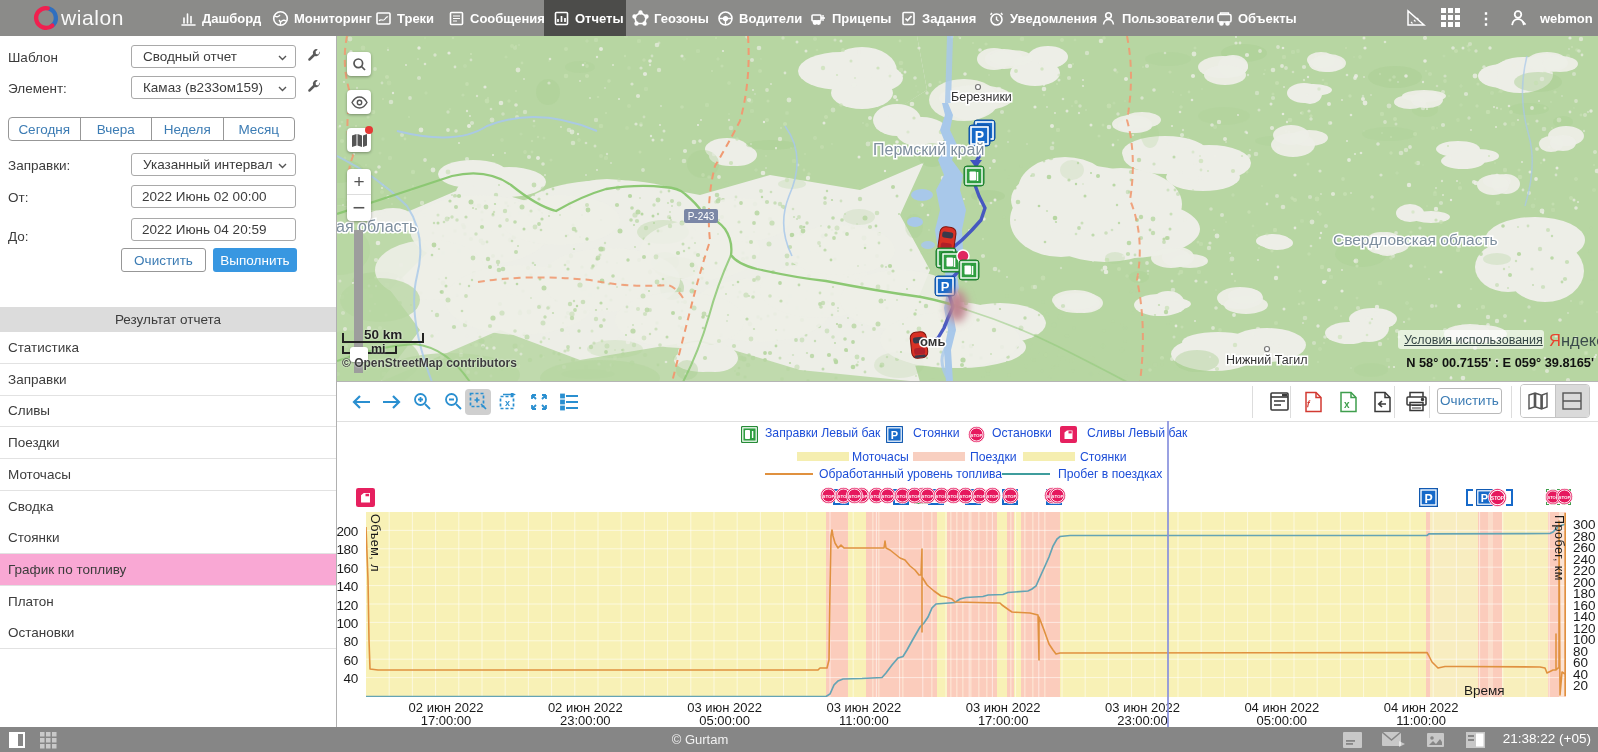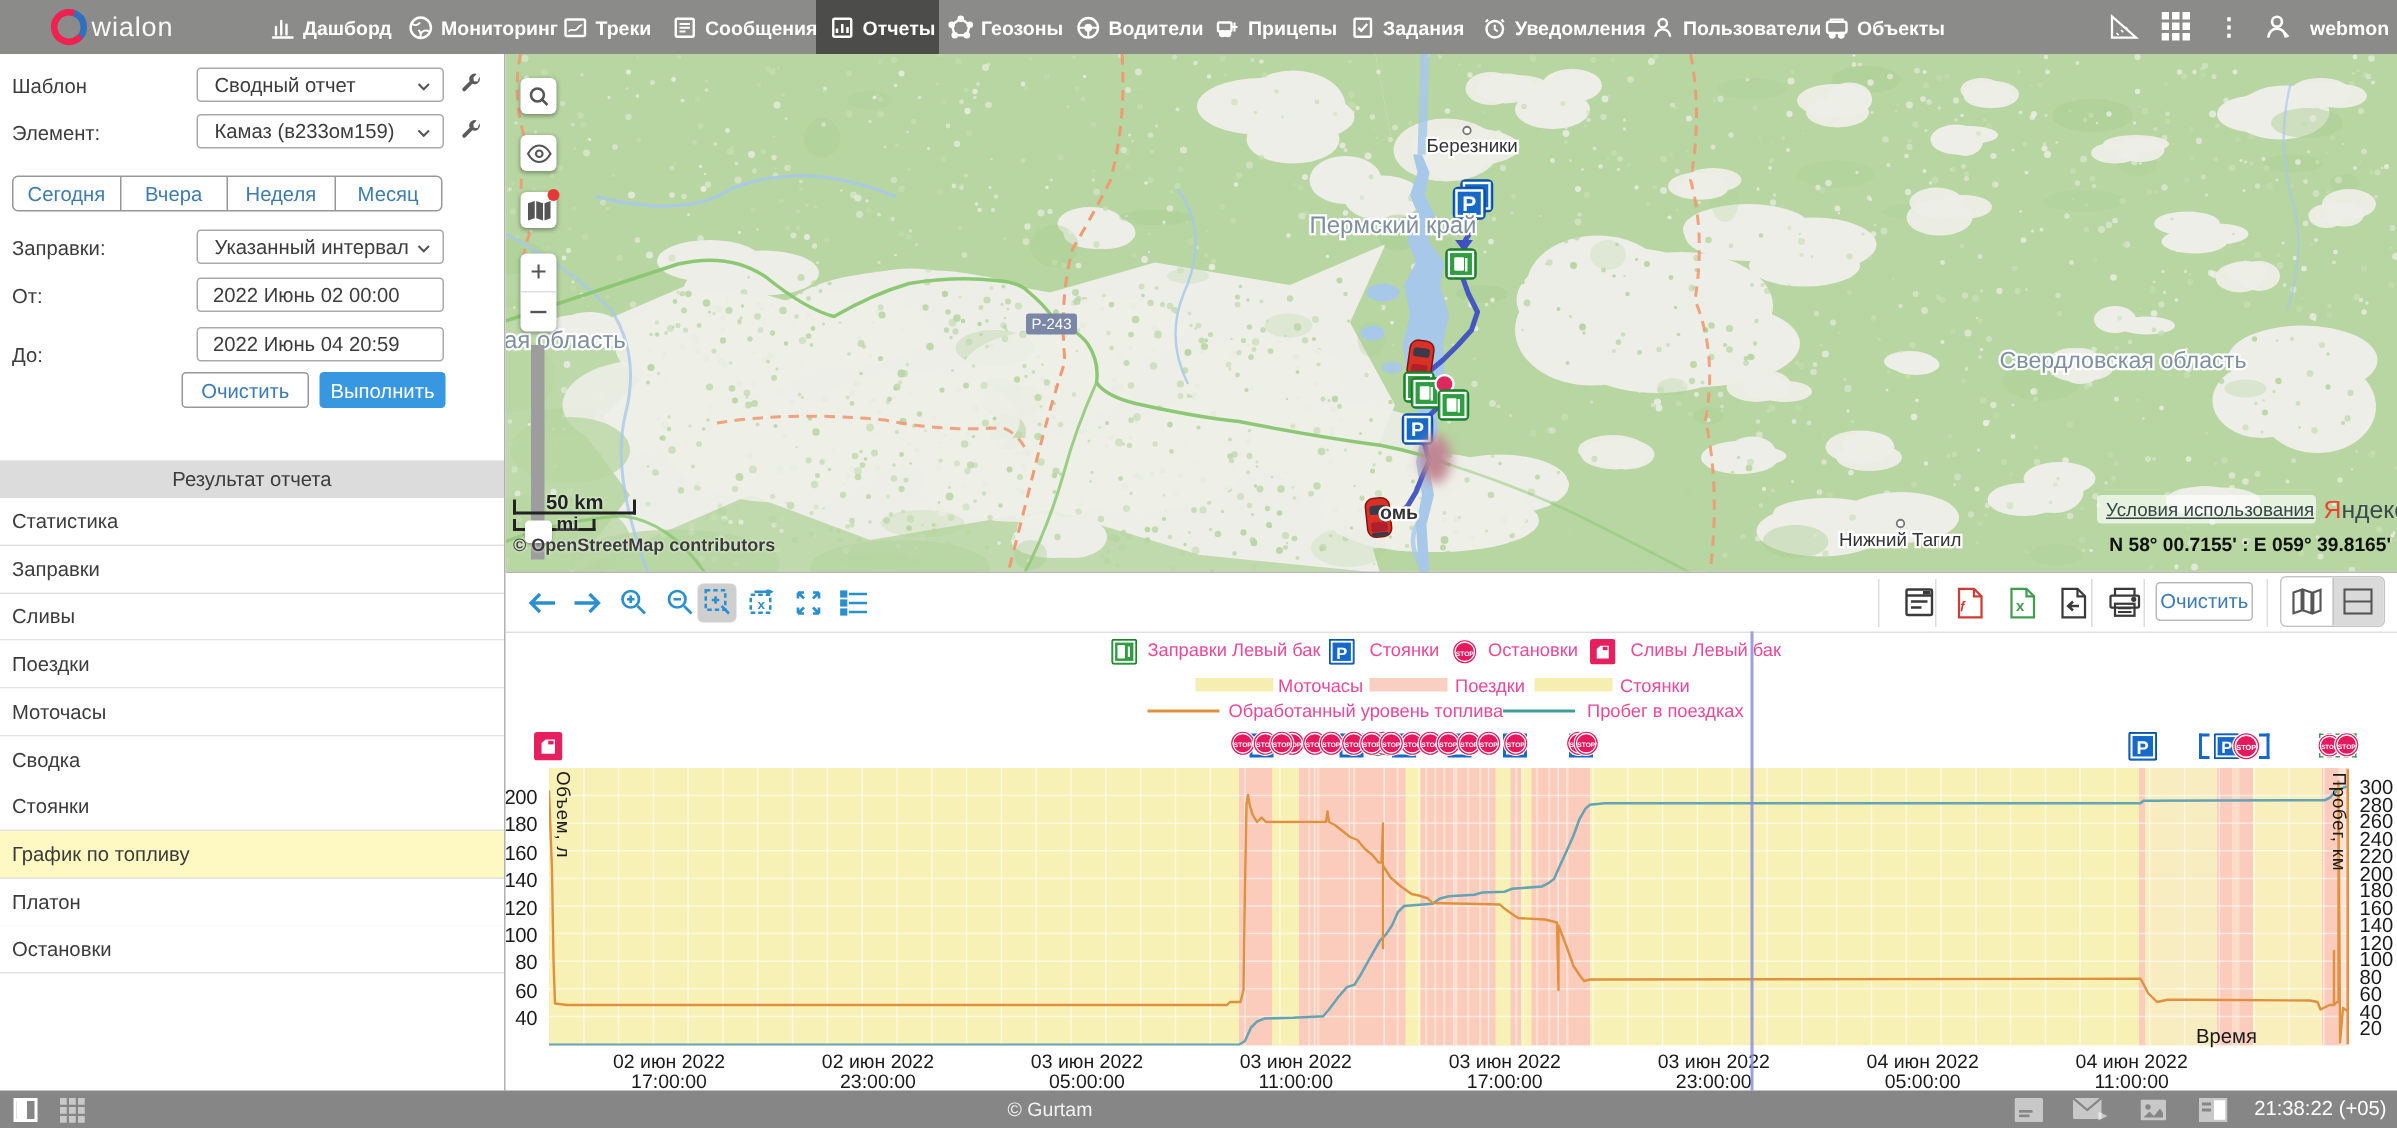--- a/index.html
+++ b/index.html
@@ -17,35 +17,35 @@
 .inp{position:absolute;left:131px;width:165px;height:23px;border:1px solid #a9a9a9;border-radius:3px;background:#fff;font-size:13.5px;color:#3c3c3c;display:flex;align-items:center;padding-left:10px}
 #btnclear{position:absolute;left:121px;top:212px;width:85px;height:24px;border:1px solid #979797;border-radius:3px;background:#fff;color:#3c7cb4;font-size:13.5px;display:flex;align-items:center;justify-content:center}
 #btnexec{position:absolute;left:213px;top:212px;width:84px;height:24px;border-radius:3px;background:#3897e1;color:#fff;font-size:13.5px;display:flex;align-items:center;justify-content:center}
 #tpl{position:absolute;left:0;top:249px;width:337px;text-align:center;font-size:13.5px;color:#3c3c3c}
 #resbar{position:absolute;left:0;top:271px;width:336px;height:25px;background:#dcdcdc;display:flex;align-items:center;justify-content:center;font-size:13.5px;color:#3c3c3c}
 .litem{position:absolute;left:0;width:336px;height:32px;border-bottom:1px solid #e2e2e2;display:flex;align-items:center;padding-left:8px;font-size:13.5px;color:#3c3c3c;background:#fff}
 #mapbb{left:337px;top:380.5px;width:1261px;height:1px;background:#b5b5b5}
 #toolbar{left:337px;top:381.5px;width:1261px;height:40px;background:#fff;border-bottom:1px solid #e0e0e0}
 .tsep{position:absolute;top:4px;height:32px;width:1px;background:#ddd}
 #chartpane{left:337px;top:422px;width:1261px;height:305px;background:#fff}
-.legtxt{position:absolute;font-size:12.2px;color:#ec4899;white-space:nowrap}
+.legtxt{position:absolute;font-size:12.2px;color:#1d4ed8;white-space:nowrap}
 #statusbar{left:0;top:727px;width:1598px;height:25px;background:#868686}
 .xlab{position:absolute;font-size:13px;color:#1a1a1a;text-align:center;line-height:13px;width:120px}
 .ylab{position:absolute;font-size:13.5px;color:#1a1a1a;width:30px;text-align:right;letter-spacing:-0.3px}
 .yrlab{position:absolute;font-size:13.5px;color:#1a1a1a;width:34px;text-align:left}
 #cursor{left:1167px;top:421px;width:2px;height:306px;background:#8890dd;opacity:0.85}
 .mapbtn{position:absolute;width:24px;height:24px;background:#fff;border-radius:4px;box-shadow:0 1px 3px rgba(0,0,0,0.35);display:flex;align-items:center;justify-content:center}
 </style></head><body>
 <div id="nav" class="abs">
     <div id="seltab"></div>
     <svg class="abs" style="left:32px;top:4px" width="28" height="28" viewBox="0 0 27 27">
       <path d="M16.75 4.57 A9.5 9.5 0 0 1 18.95 21.28" stroke="#2f6fc0" stroke-width="4.2" fill="none" stroke-linecap="round"></path>
       <path d="M19.6 20.78 A9.5 9.5 0 1 1 15.15 4.14" stroke="#f0204f" stroke-width="4.2" fill="none" stroke-linecap="round"></path>
     </svg>
-    <div class="nitem" style="left:61px;font-size:18px;font-weight:400;letter-spacing:0.6px;color:#fafafa">wialon</div>
+    <div class="nitem" style="left:61px;font-size:21px;font-weight:400;letter-spacing:0.6px;color:#fafafa">wialon</div>
     <div class="nitem" style="left:180px">
       <svg width="17" height="17" viewBox="0 0 17 17" fill="none" stroke="#fff" stroke-width="1.6">
         <path d="M2 15h13M4 13V8M7.5 13V4M11 13V6.5" stroke-linecap="round"></path>
       </svg>
       <span>Дашборд</span>
     </div>
     <div class="nitem" style="left:272px">
       <svg width="17" height="17" viewBox="0 0 17 17" fill="none" stroke="#fff" stroke-width="1.6">
         <circle cx="8.5" cy="8.5" r="6.8"></circle>
         <path d="M3 6c2 1.5 4 .5 5-1M14 11c-2-1.5-4.5-.5-5.5 1.5M8 15c1-2 0-4-1-5" stroke-width="1.3"></path>
@@ -2859,21 +2859,21 @@
     <div id="btnclear">Очистить</div>
     <div id="btnexec">Выполнить</div>
     <div id="resbar">Результат отчета</div>
     <div class="litem" style="top:296px;">Статистика</div>
     <div class="litem" style="top:359.4px;">Сливы</div>
     <div class="litem" style="top:327.7px;">Заправки</div>
     <div class="litem" style="top:391.09999999999997px;">Поездки</div>
     <div class="litem" style="top:422.79999999999995px;">Моточасы</div>
     <div class="litem" style="top:454.49999999999994px;">Сводка</div>
     <div class="litem" style="top:486.19999999999993px;">Стоянки</div>
-    <div class="litem" style="top:517.9px;background:#fef9c3;">График по топливу</div>
+    <div class="litem" style="top:517.9px;background:#f9a8d4;">График по топливу</div>
     <div class="litem" style="top:549.6px;">Платон</div>
     <div class="litem" style="top:581.3000000000001px;">Остановки</div>
   </div>
 <div id="statusbar" class="abs">
     <div class="abs" style="left:9px;top:5px;width:16px;height:16px;border:2px solid #fff;background:#868686">
       <div style="width:7px;height:12px;background:#fff"></div>
     </div>
     <svg class="abs" style="left:40px;top:5px" width="17" height="17" viewBox="0 0 17 17" fill="#c9c9c9">
       <rect x="0" y="0" width="4.5" height="4.5"></rect>
       <rect x="6" y="0" width="4.5" height="4.5"></rect>

